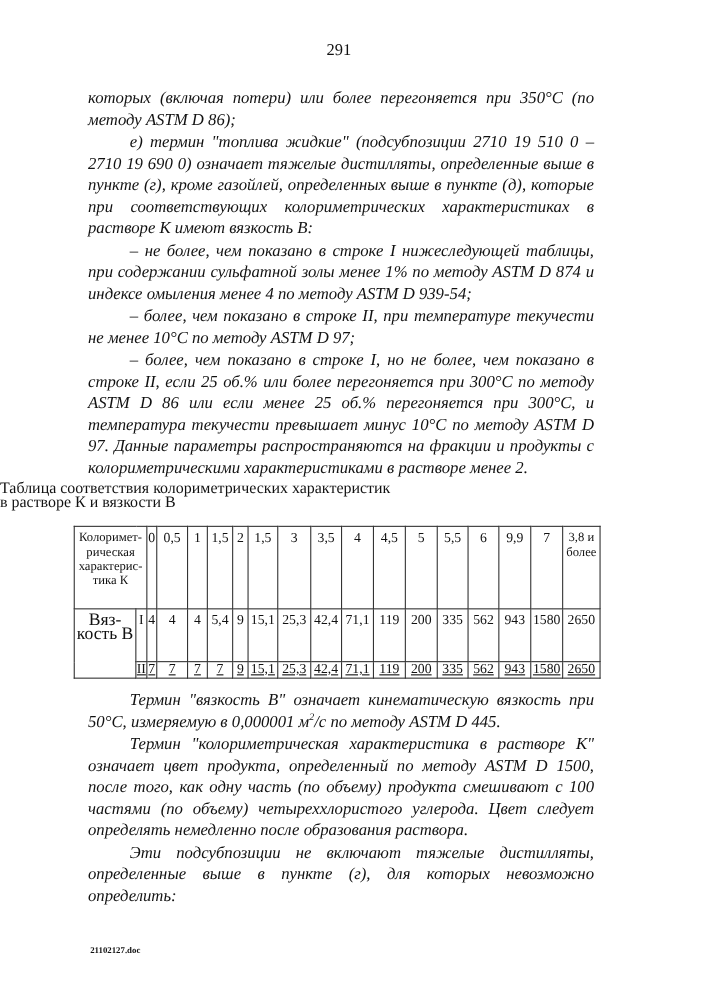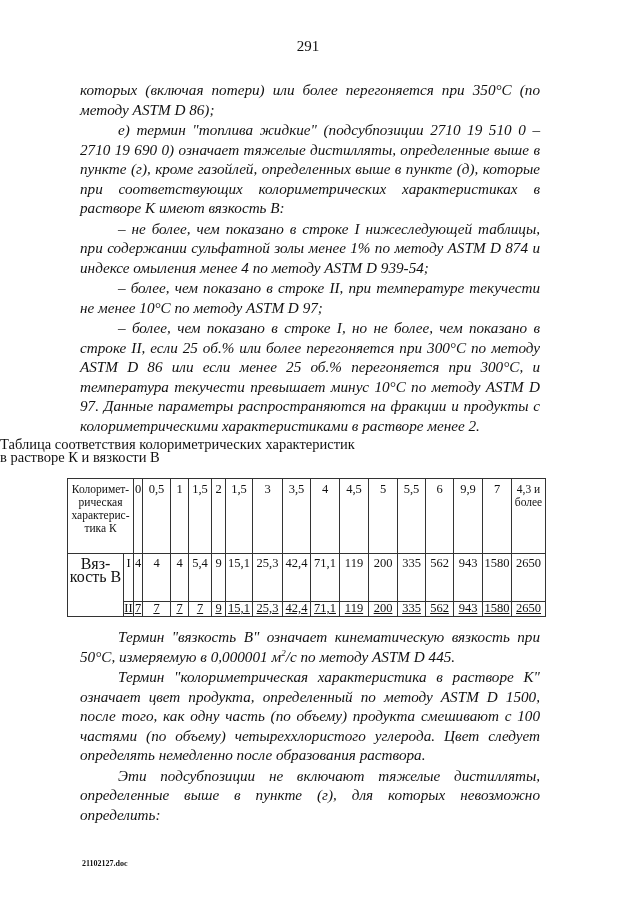--- a/index.html
+++ b/index.html
@@ -95,21 +95,21 @@
     <td>1,5</td>
     <td>3</td>
     <td>3,5</td>
     <td>4</td>
     <td>4,5</td>
     <td>5</td>
     <td>5,5</td>
     <td>6</td>
     <td>9,9</td>
     <td>7</td>
-    <td style="font-size:11.5px;">4,3 и более</td>
+    <td style="font-size:11.5px;">3,8 и более</td>
   </tr>
   <tr class="r1">
     <td rowspan="2" class="visc-label">Вяз-кость В</td>
     <td>I</td>
     <td>4</td>
     <td>4</td>
     <td>4</td>
     <td>5,4</td>
     <td>9</td>
     <td>15,1</td>

